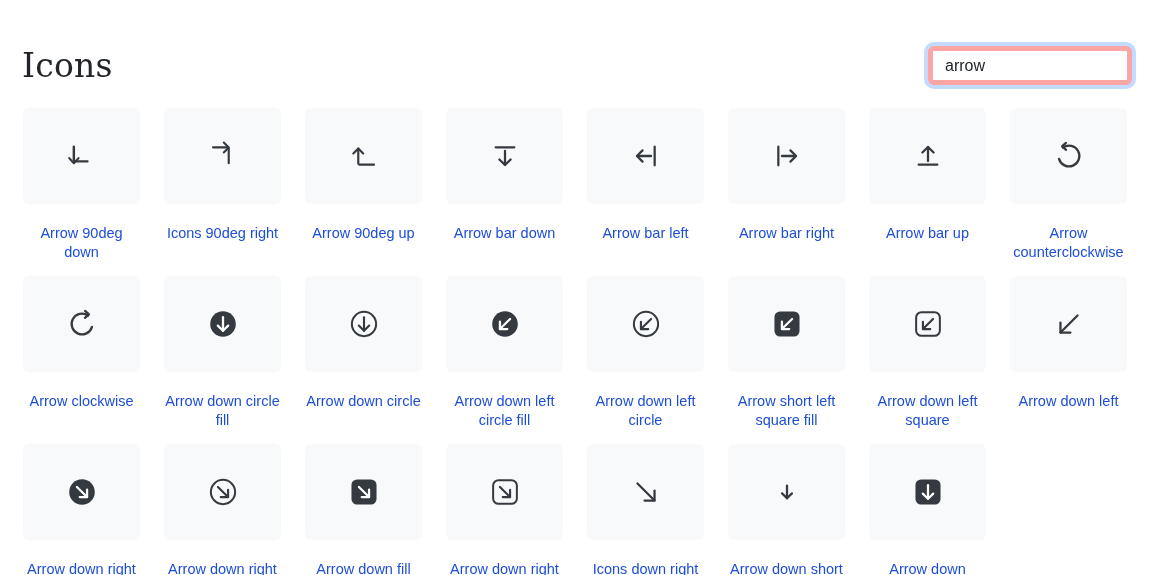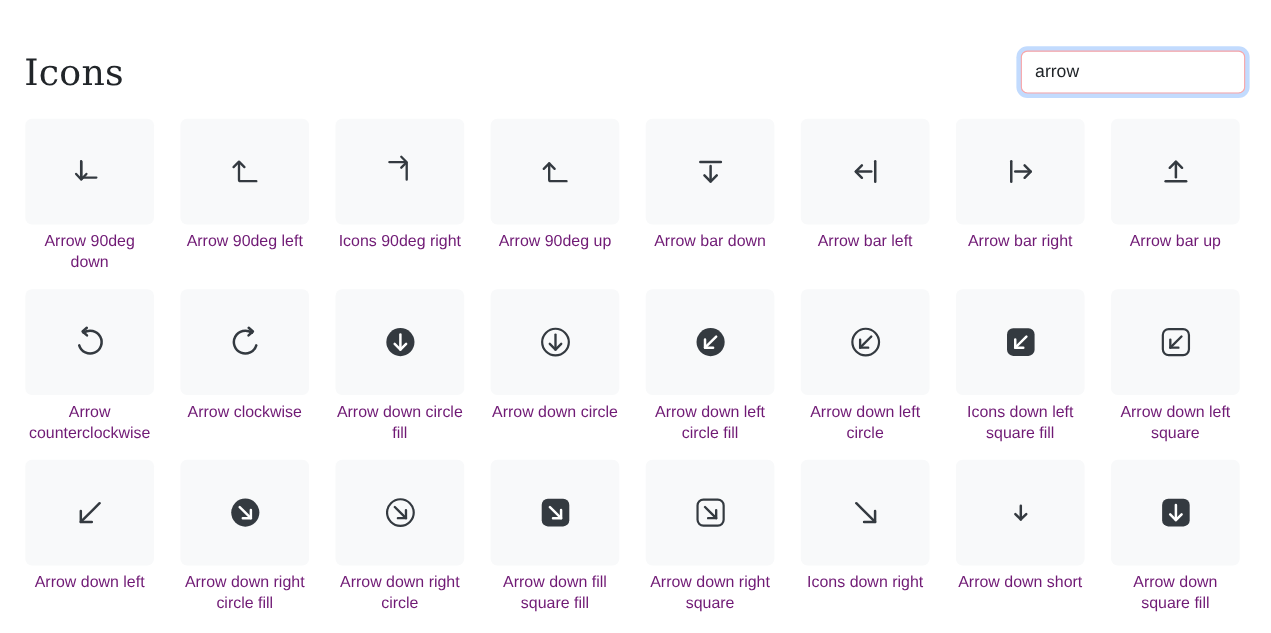--- a/index.html
+++ b/index.html
@@ -41,21 +41,21 @@
   .search-input {
     width: 204px;
     height: 39px;
     padding: 6px 12px;
     font-family: "Liberation Sans", sans-serif;
     font-size: 16px;
     line-height: 24px;
     color: #212529;
     background-color: #fff;
     background-clip: padding-box;
-    border: 1px solid #fca5a5;
+    border: 5px solid #fca5a5;
     border-radius: 6px;
     outline: 0;
     box-shadow: 0 0 0 4px rgba(13, 110, 253, 0.25);
   }
   .search-input::placeholder { color: #9aa0a6; }
 
   
   .icon-grid {
     position: absolute;
     left: 23px; top: 75px;
@@ -79,24 +79,24 @@
     justify-content: center;
   }
   .icon-tile svg {
     display: block;
     width: 32px;
     height: 32px;
     color: #343a40;
     fill: currentColor;
   }
   .icon-label {
-    margin-top: 7px;
+    margin-top: 20px;
     font-size: 14.5px;
     line-height: 19px;
-    color: #701a75;
+    color: #1d4ed8;
     font-family: "Liberation Sans", sans-serif;
     word-wrap: break-word;
   }
 </style>
 </head>
 <body>
 
 <div id="page">
 
   <div class="header">
@@ -115,30 +115,20 @@
             <path d="M5.9 17.4 2.4 13.6M5.9 17.4 9.4 13.6" fill="none" stroke="currentColor" stroke-width="1.6" stroke-linecap="round" stroke-linejoin="round"></path>
             <path d="M6 5.2V17" fill="none" stroke="currentColor" stroke-width="1.6" stroke-linecap="round"></path>
             <path d="M6 5.2h0" fill="none" stroke="currentColor" stroke-width="1.6"></path>
           </svg>
         </div>
         <div class="icon-label">Arrow 90deg down</div>
       </div>
       <div class="icon-cell">
         <div class="icon-tile">
           <svg viewBox="0 0 24 24" xmlns="http://www.w3.org/2000/svg">
-            <path d="M19.5 18.5H8.7a1 1 0 0 1-1-1V6.6" fill="none" stroke="currentColor" stroke-width="1.6" stroke-linecap="round"></path>
-            <path d="M7.7 5.2 4 8.9M7.7 5.2l3.7 3.7" fill="none" stroke="currentColor" stroke-width="1.6" stroke-linecap="round" stroke-linejoin="round"></path>
-            <path d="M7.7 5.6v12.9" fill="none" stroke="currentColor" stroke-width="0"></path>
-          </svg>
-        </div>
-        <div class="icon-label">Arrow 90deg left</div>
-      </div>
-      <div class="icon-cell">
-        <div class="icon-tile">
-          <svg viewBox="0 0 24 24" xmlns="http://www.w3.org/2000/svg">
             <path d="M4.5 5.5h10.8a1 1 0 0 1 1 1v10.9" fill="none" stroke="currentColor" stroke-width="1.6" stroke-linecap="round"></path>
             <path d="M12.6 1.9 16.3 5.6M12.6 9.3l3.7-3.7" fill="none" stroke="currentColor" stroke-width="1.6" stroke-linecap="round" stroke-linejoin="round"></path>
           </svg>
         </div>
         <div class="icon-label">Icons 90deg right</div>
       </div>
       <div class="icon-cell">
         <div class="icon-tile">
           <svg viewBox="0 0 24 24" xmlns="http://www.w3.org/2000/svg">
             <path d="M19.5 18.5H8.7a1 1 0 0 1-1-1V6.4" fill="none" stroke="currentColor" stroke-width="1.6" stroke-linecap="round"></path>
@@ -246,21 +236,21 @@
         <div class="icon-label">Arrow down left circle</div>
       </div>
       <div class="icon-cell">
         <div class="icon-tile">
           <svg viewBox="0 0 24 24" xmlns="http://www.w3.org/2000/svg">
             <rect x="2.6" y="2.6" width="18.8" height="18.8" rx="4.2" fill="currentColor"></rect>
             <path d="M15.8 8.2 8.2 15.8" fill="none" stroke="#ffffff" stroke-width="1.7" stroke-linecap="round"></path>
             <path d="M8.2 10.3v5.5h5.5" fill="none" stroke="#ffffff" stroke-width="1.7" stroke-linecap="round" stroke-linejoin="round"></path>
           </svg>
         </div>
-        <div class="icon-label">Icons down left square fill</div>
+        <div class="icon-label">Arrow short left square fill</div>
       </div>
       <div class="icon-cell">
         <div class="icon-tile">
           <svg viewBox="0 0 24 24" xmlns="http://www.w3.org/2000/svg">
             <rect x="3.1" y="3.1" width="17.8" height="17.8" rx="4" fill="none" stroke="currentColor" stroke-width="1.5"></rect>
             <path d="M15.8 8.2 8.2 15.8" fill="none" stroke="currentColor" stroke-width="1.6" stroke-linecap="round"></path>
             <path d="M8.2 10.3v5.5h5.5" fill="none" stroke="currentColor" stroke-width="1.6" stroke-linecap="round" stroke-linejoin="round"></path>
           </svg>
         </div>
         <div class="icon-label">Arrow down left square</div>

